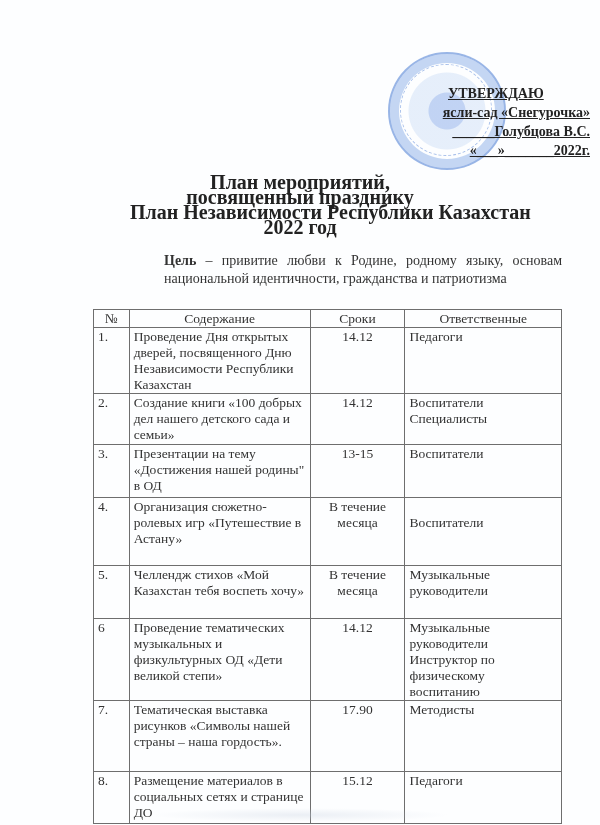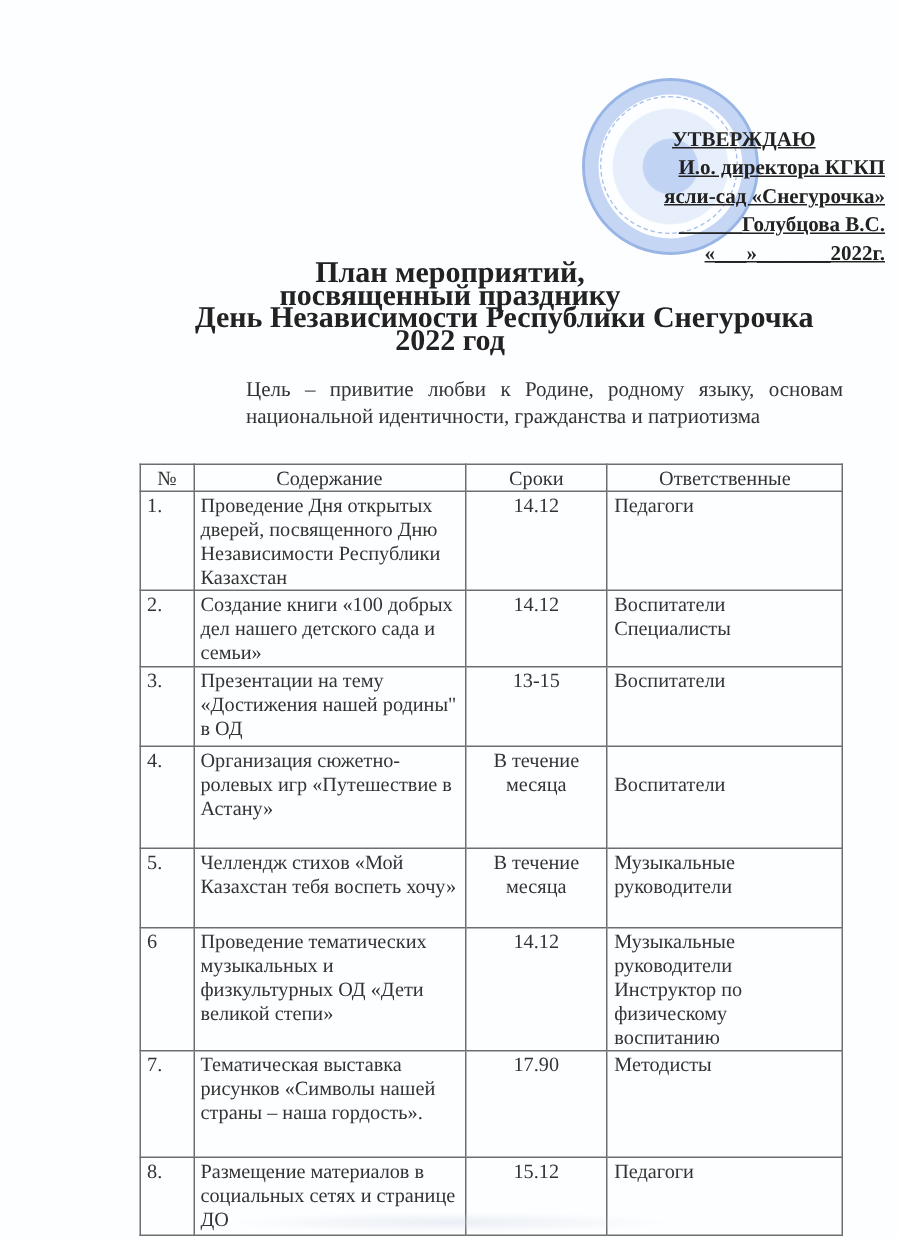--- a/index.html
+++ b/index.html
@@ -25,21 +25,21 @@
     .approve div { white-space: nowrap; }
     .approve .a0 { text-align: left; padding-left: 28px; }
     .title {
       position: absolute; left: 150px; top: 175px; width: 300px; text-align: center;
       font-weight: bold; font-size: 20px; line-height: 15px; color: #222;
     }
     .goal {
       position: absolute; left: 164px; top: 252px; width: 398px;
       font-size: 14px; line-height: 18px; text-align: justify; color: #333;
     }
-    .goal b { font-weight: normal; margin-top: 16px; }
+    .goal b { font-weight: bold; margin-top: 16px; }
     table {
       position: absolute; left: 93px; top: 309px; width: 469px;
       border-collapse: collapse; font-size: 13.5px; line-height: 16px; color: #333;
     }
     td, th {
       border: 1px solid #6e6e6e; vertical-align: top; padding: 1px 4px 0 4px; font-weight: normal;
     }
     th { text-align: center; height: 14px; }
     .c-num { width: 27px; }
     .c-content { width: 174px; }
@@ -60,30 +60,29 @@
     }
   </style>
 </head>
 <body>
 
 <div class="stamp"></div>
 <div class="stamp-ring"></div>
 
 <div class="approve">
   <div class="a0">УТВЕРЖДАЮ</div>
-  <div>И.о. директора КГКП</div>
   <div>ясли-сад «Снегурочка»</div>
   <div>______Голубцова В.С.</div>
   <div>«___»_______2022г.</div>
 </div>
 
 <div class="title">
   <div>План мероприятий,</div>
   <div>посвященный празднику</div>
-  <div style="white-space:nowrap;margin-left:-20px;margin-right:-20px;">День Независимости Республики Снегурочка</div>
+  <div style="white-space:nowrap;margin-left:-20px;margin-right:-20px;">План Независимости Республики Казахстан</div>
   <div>2022 год</div>
 </div>
 
 <div class="goal"><b>Цель</b><span> – привитие любви к Родине, родному языку, основам национальной идентичности, гражданства и патриотизма</span></div>
 
 <table>
   <thead>
     <tr>
       <th class="c-num">№</th>
       <th class="c-content">Содержание</th>

